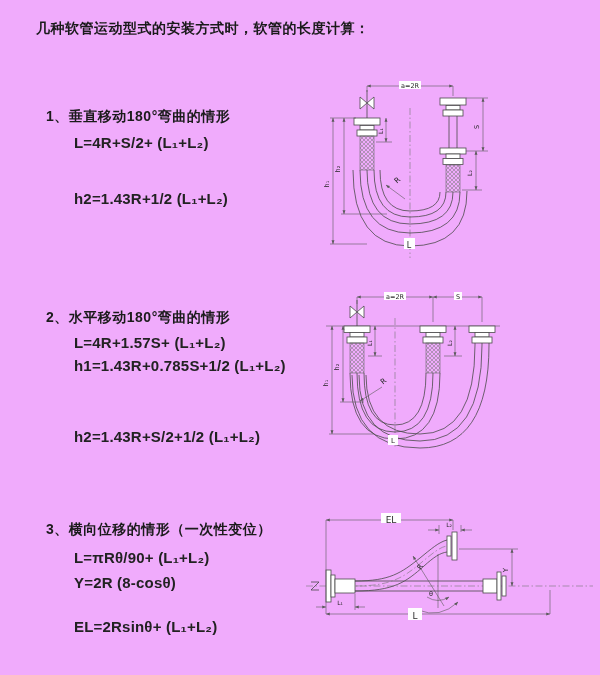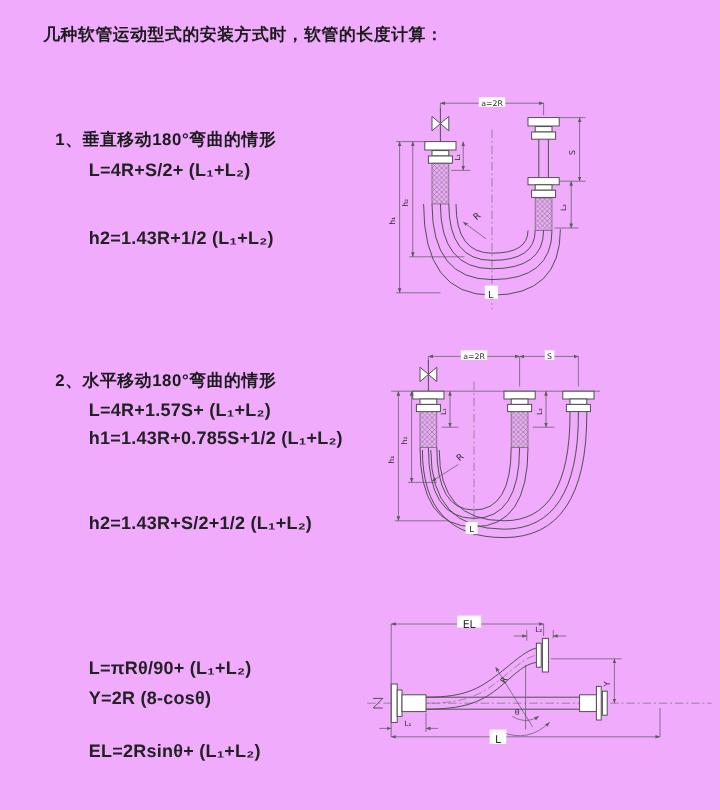--- a/index.html
+++ b/index.html
@@ -33,20 +33,21 @@
 
   <div class="sec-heading" style="left:46px;top:108px;text-align:right;">1、垂直移动180°弯曲的情形</div>
   <div class="formula" style="left:74px;top:134px;">L=4R+S/2+ (L₁+L₂)</div>
   <div class="formula" style="left:74px;top:190px;">h2=1.43R+1/2 (L₁+L₂)</div>
 
   <div class="sec-heading" style="left:46px;top:309px;">2、水平移动180°弯曲的情形</div>
   <div class="formula" style="left:74px;top:334px;">L=4R+1.57S+ (L₁+L₂)</div>
   <div class="formula" style="left:74px;top:357px;">h1=1.43R+0.785S+1/2 (L₁+L₂)</div>
   <div class="formula" style="left:74px;top:388px;margin-top:40px;">h2=1.43R+S/2+1/2 (L₁+L₂)</div>
 
+  <div class="sec-heading" style="left:46px;top:521px;">3、横向位移的情形（一次性变位）</div>
   <div class="formula" style="left:74px;top:549px;">L=πRθ/90+ (L₁+L₂)</div>
   <div class="formula" style="left:74px;top:574px;">Y=2R (8-cosθ)</div>
   <div class="formula" style="left:74px;top:600px;margin-top:18px;">EL=2Rsinθ+ (L₁+L₂)</div>
 
   <svg style="left:312px;top:72px;" width="286" height="190" viewBox="0 0 286 190">
     <defs>
       <marker id="ar1" markerWidth="7" markerHeight="6" refX="6.3" refY="3" orient="auto">
         <path d="M0,0.5 L6.5,3 L0,5.5 Z" fill="#5a5a5a"></path>
       </marker>
       <pattern id="br1" patternUnits="userSpaceOnUse" width="4" height="4">

